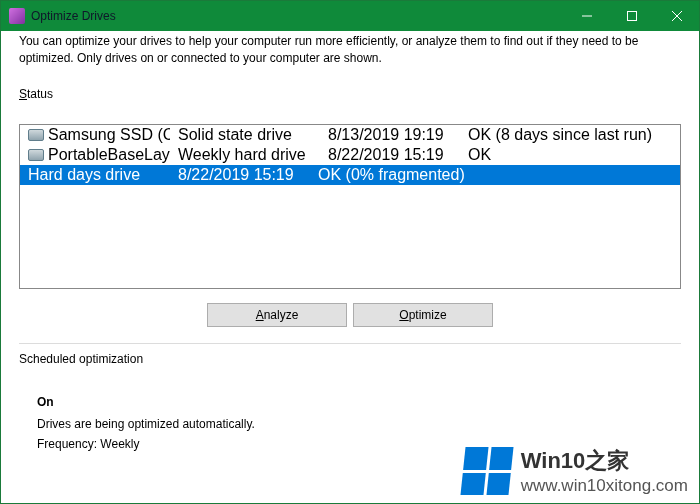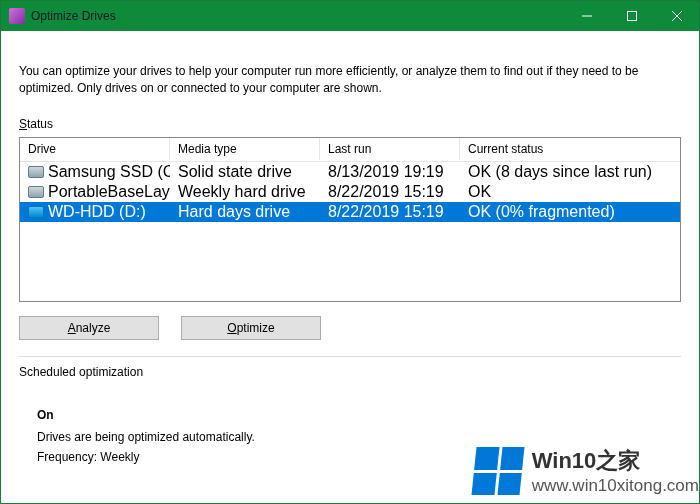--- a/index.html
+++ b/index.html
@@ -36,33 +36,33 @@
   }
   .titlebar .title { flex: 0 0 auto; }
   .titlebar .spacer { flex: 1; }
   .winbtn {
     width: 45px; height: 30px;
     display: flex; align-items: center; justify-content: center;
     color: #fff;
   }
   .winbtn svg { stroke: #fff; }
   .content {
-    padding: 32px 18px 10px 18px;
+    padding: 2px 18px 10px 18px;
     flex: 1;
     display: flex;
     flex-direction: column;
     color: #000;
   }
   .desc {
     color: #000;
     line-height: 1.4;
     margin-bottom: 20px;
   }
   .section-label {
-    margin-bottom: 6px;
+    margin-bottom: 23px;
   }
   .section-label .underline { text-decoration: underline; }
   .listbox {
     border: 1px solid #888;
     height: 165px;
     background: #fff;
     overflow: hidden;
   }
   .listhead {
     display: flex;
@@ -102,22 +102,22 @@
     border: 1px solid #607d8b;
     border-radius: 2px;
     flex-shrink: 0;
   }
   .drive-icon.hdd {
     background: linear-gradient(#4fc3f7, #0288d1);
     border-color: #0277bd;
   }
   .button-row {
     display: flex;
-    justify-content: flex-start;
-    gap: 22px;
+    justify-content: center;
+    gap: 6px;
     margin-top: 14px;
   }
   .btn {
     width: 140px;
     height: 24px;
     border: 1px solid #adadad;
     background: #e1e1e1;
     font-size: 12px;
     font-family: inherit;
     text-align: center;
@@ -139,21 +139,21 @@
     padding-left: 18px;
     line-height: 1.7;
   }
   .sched-text .on {
     font-weight: 600;
     margin-bottom: 2px;
     display: block;
   }
   .watermark {
     position: absolute;
-    right: 1px;
+    right: 12px;
     bottom: 8px;
     display: flex;
     align-items: center;
     gap: 10px;
     pointer-events: none;
   }
   .watermark .winlogo {
     width: 48px; height: 48px;
     display: grid;
     grid-template-columns: 1fr 1fr;
@@ -194,26 +194,20 @@
   </div>
 
   <div class="content">
     <div class="desc">You can optimize your drives to help your computer run more efficiently, or analyze them to find out if they need to be optimized. Only drives on or connected to your computer are shown.</div>
 
     <div class="section-label">
       <span class="underline">S</span><span>tatus</span>
     </div>
 
     <div class="listbox">
-      <div class="listhead">
-        <div class="col col-drive">Drive</div>
-        <div class="col col-media">Media type</div>
-        <div class="col col-last">Last run</div>
-        <div class="col col-status">Current status</div>
-      </div>
 
       <div class="row">
         <div class="cell col-drive">
           <span class="drive-icon"></span>
           <span>Samsung SSD (C:)</span>
         </div>
         <div class="cell col-media">Solid state drive</div>
         <div class="cell col-last">8/13/2019 19:19</div>
         <div class="cell col-status">OK (8 days since last run)</div>
       </div>
@@ -222,24 +216,20 @@
         <div class="cell col-drive">
           <span class="drive-icon"></span>
           <span>PortableBaseLayer (C:\...</span>
         </div>
         <div class="cell col-media">Weekly hard drive</div>
         <div class="cell col-last">8/22/2019 15:19</div>
         <div class="cell col-status">OK</div>
       </div>
 
       <div class="row selected">
-        <div class="cell col-drive">
-          <span class="drive-icon hdd"></span>
-          <span>WD-HDD (D:)</span>
-        </div>
         <div class="cell col-media">Hard days drive</div>
         <div class="cell col-last">8/22/2019 15:19</div>
         <div class="cell col-status">OK (0% fragmented)</div>
       </div>
     </div>
 
     <div class="button-row">
       <button class="btn">
         <span></span><span class="underline">A</span><span>nalyze</span>
       </button>

